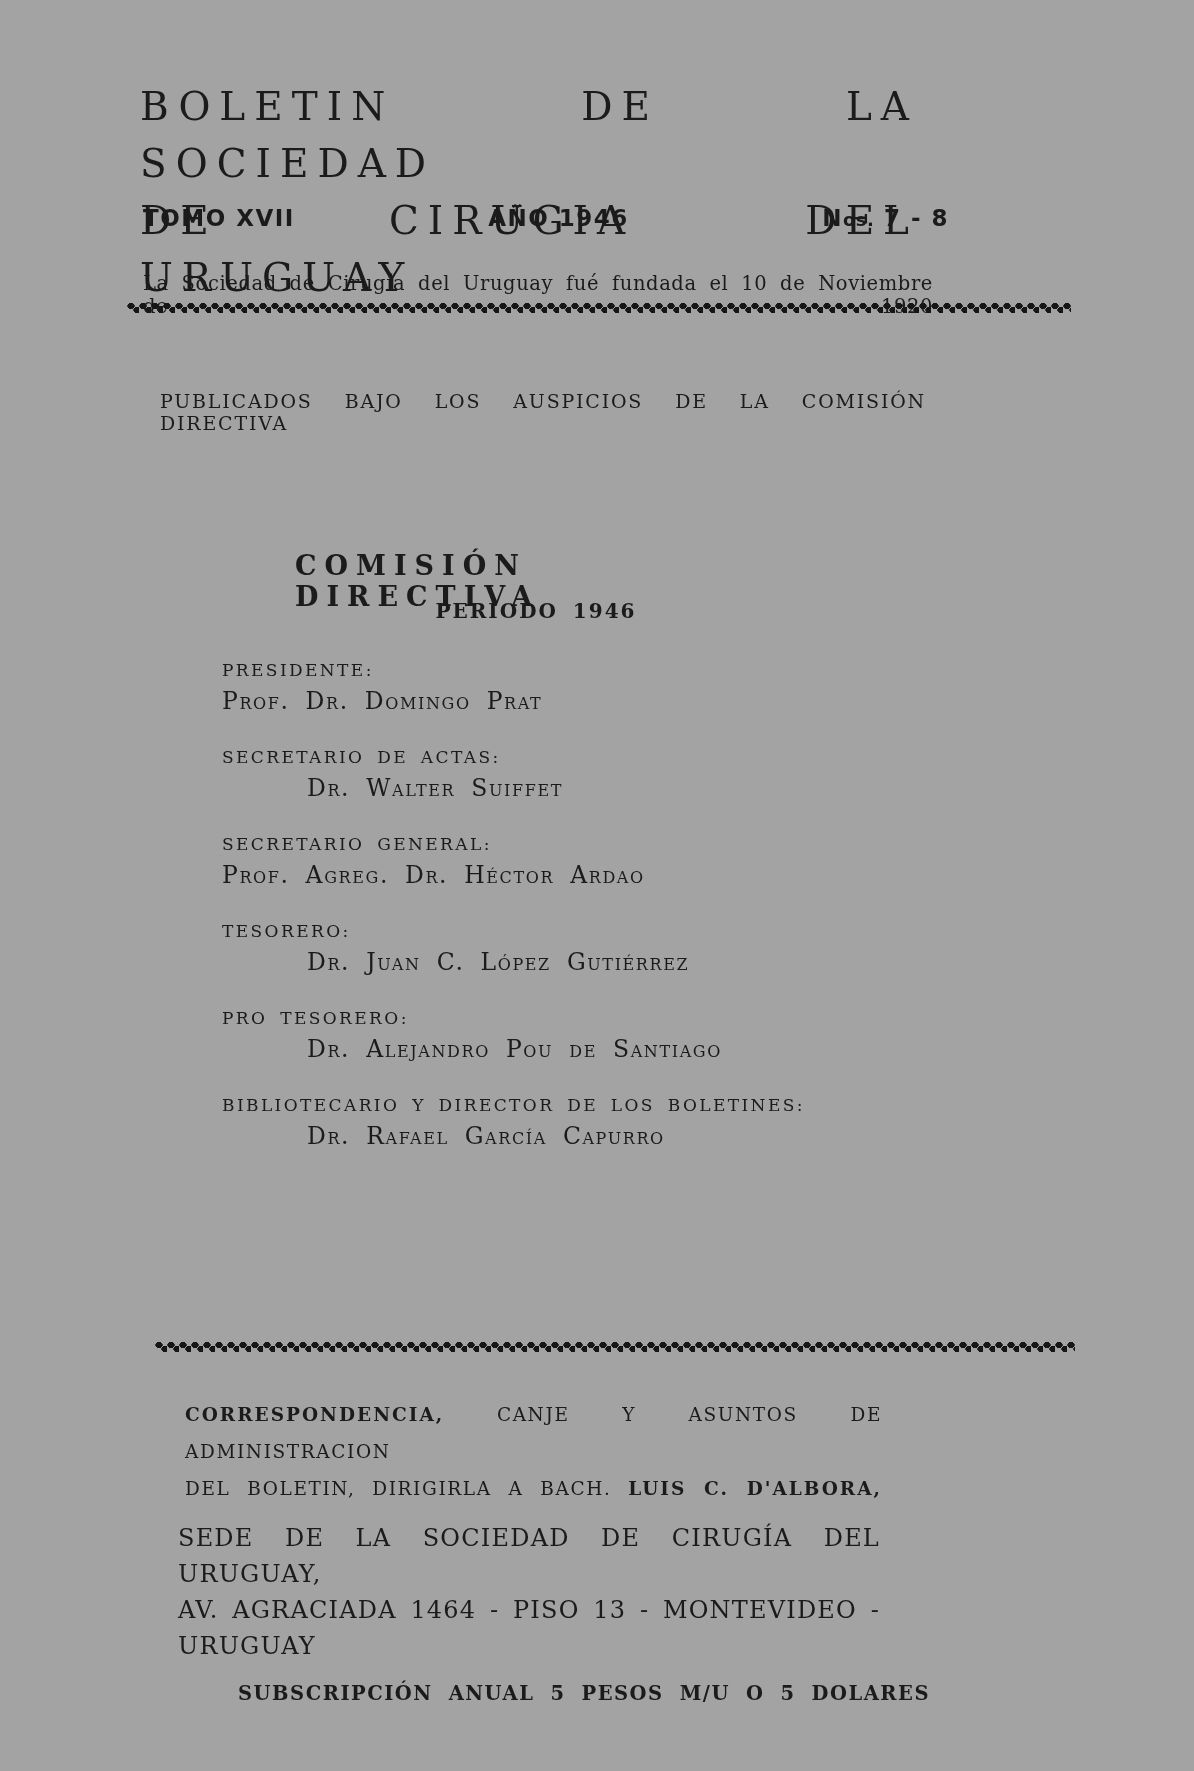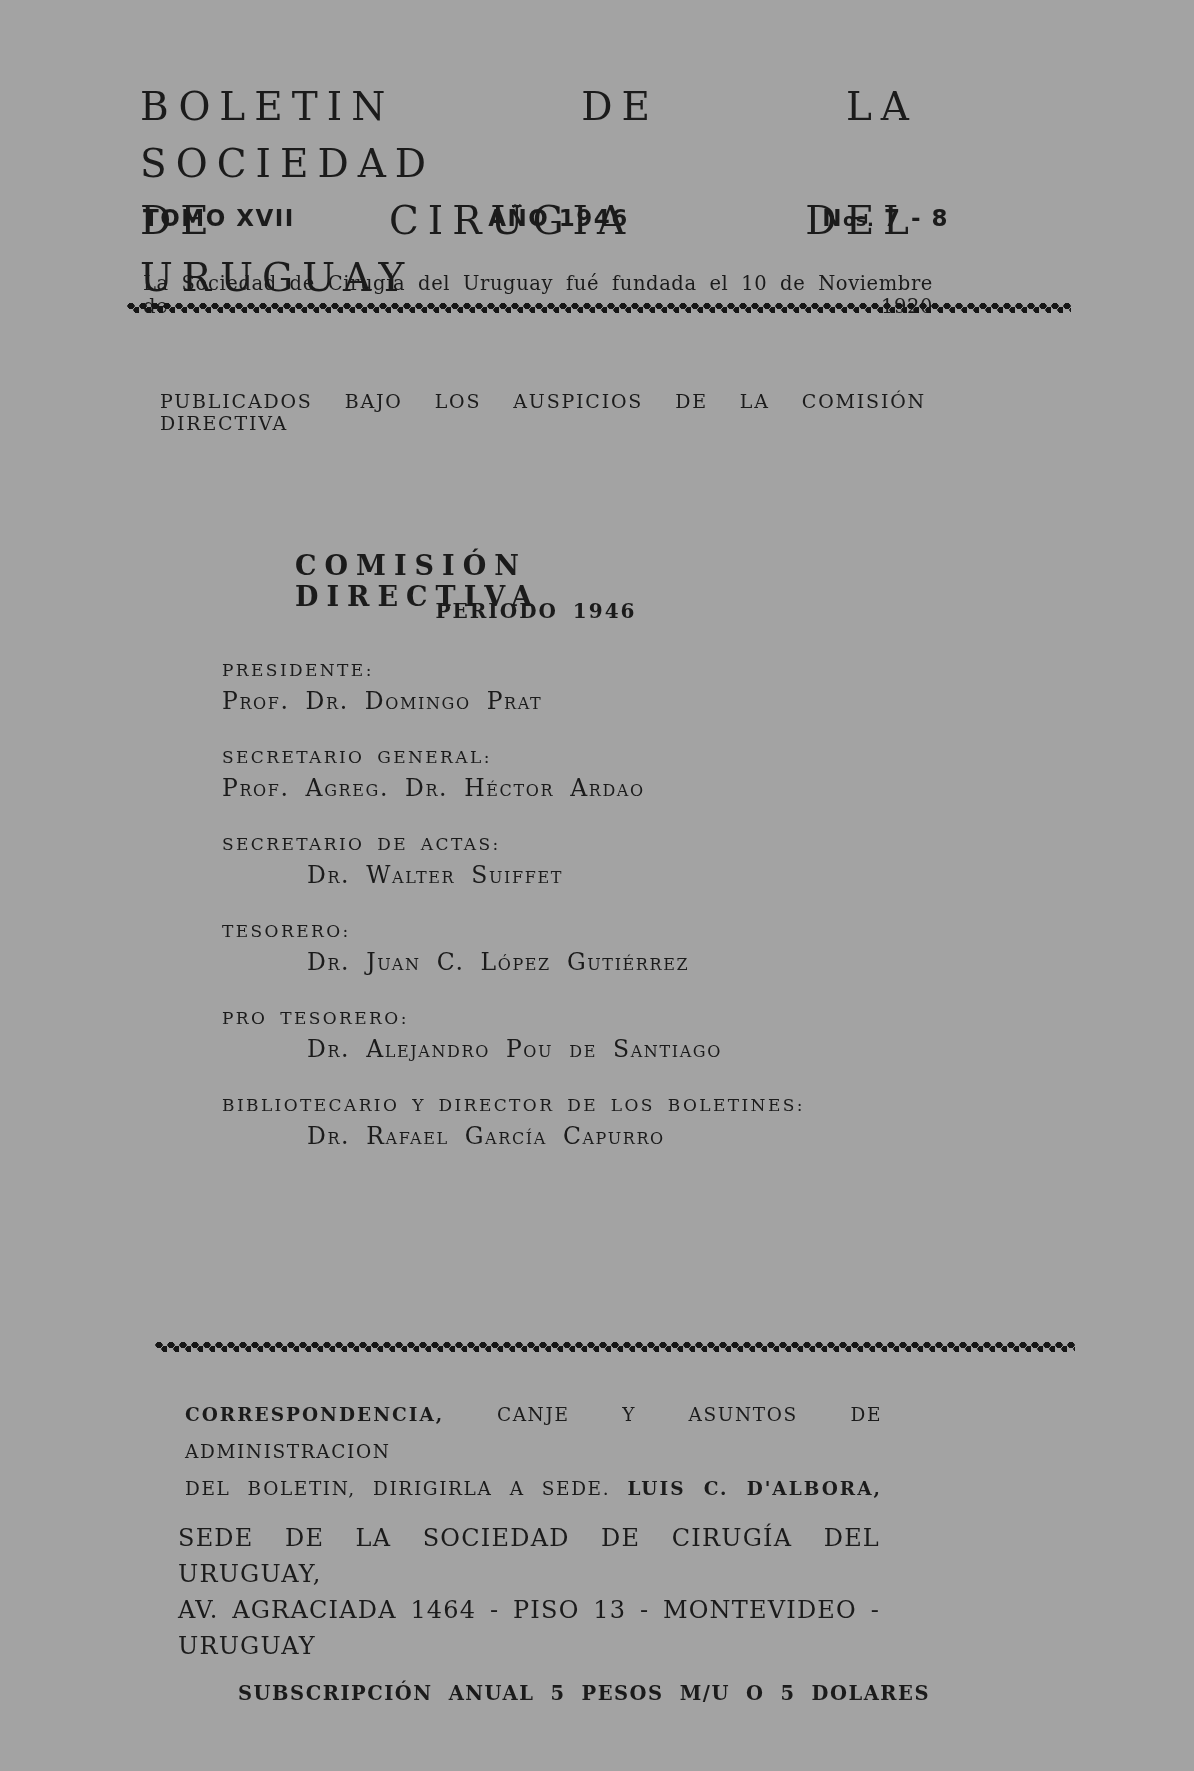--- a/index.html
+++ b/index.html
@@ -104,26 +104,26 @@
 
   <div class="cd-heading">COMISIÓN DIRECTIVA</div>
   <div class="cd-period">PERÍODO 1946</div>
 
   <div class="officers">
     <div class="officer">
       <div class="role">PRESIDENTE:</div>
       <div class="name">Prof. Dr. Domingo Prat</div>
     </div>
     <div class="officer">
+      <div class="role">SECRETARIO DE ACTAS:</div>
+      <div class="name indent">Dr. Walter Suiffet</div>
+    </div>
+    <div class="officer">
       <div class="role">SECRETARIO GENERAL:</div>
       <div class="name">Prof. Agreg. Dr. Héctor Ardao</div>
-    </div>
-    <div class="officer">
-      <div class="role">SECRETARIO DE ACTAS:</div>
-      <div class="name indent">Dr. Walter Suiffet</div>
     </div>
     <div class="officer">
       <div class="role">TESORERO:</div>
       <div class="name indent">Dr. Juan C. López Gutiérrez</div>
     </div>
     <div class="officer">
       <div class="role">PRO TESORERO:</div>
       <div class="name indent">Dr. Alejandro Pou de Santiago</div>
     </div>
     <div class="officer">
@@ -133,21 +133,21 @@
   </div>
 
   <div class="rope rope2"></div>
 
   <div class="corr">
     <div class="corr-line">
       <b>CORRESPONDENCIA,</b>
       <span>CANJE Y ASUNTOS DE ADMINISTRACION</span>
     </div>
     <div class="corr-line">
-      <span>DEL BOLETIN, DIRIGIRLA A SEDE.</span>
+      <span>DEL BOLETIN, DIRIGIRLA A BACH.</span>
       <b>LUIS C. D'ALBORA,</b>
     </div>
   </div>
 
   <div class="sede">
     <div class="sede-line">SEDE DE LA SOCIEDAD DE CIRUGÍA DEL URUGUAY,</div>
     <div class="sede-line">AV. AGRACIADA 1464 - PISO 13 - MONTEVIDEO - URUGUAY</div>
   </div>
 
   <div class="subscription">SUBSCRIPCIÓN ANUAL 5 PESOS M/U O 5 DOLARES</div>

